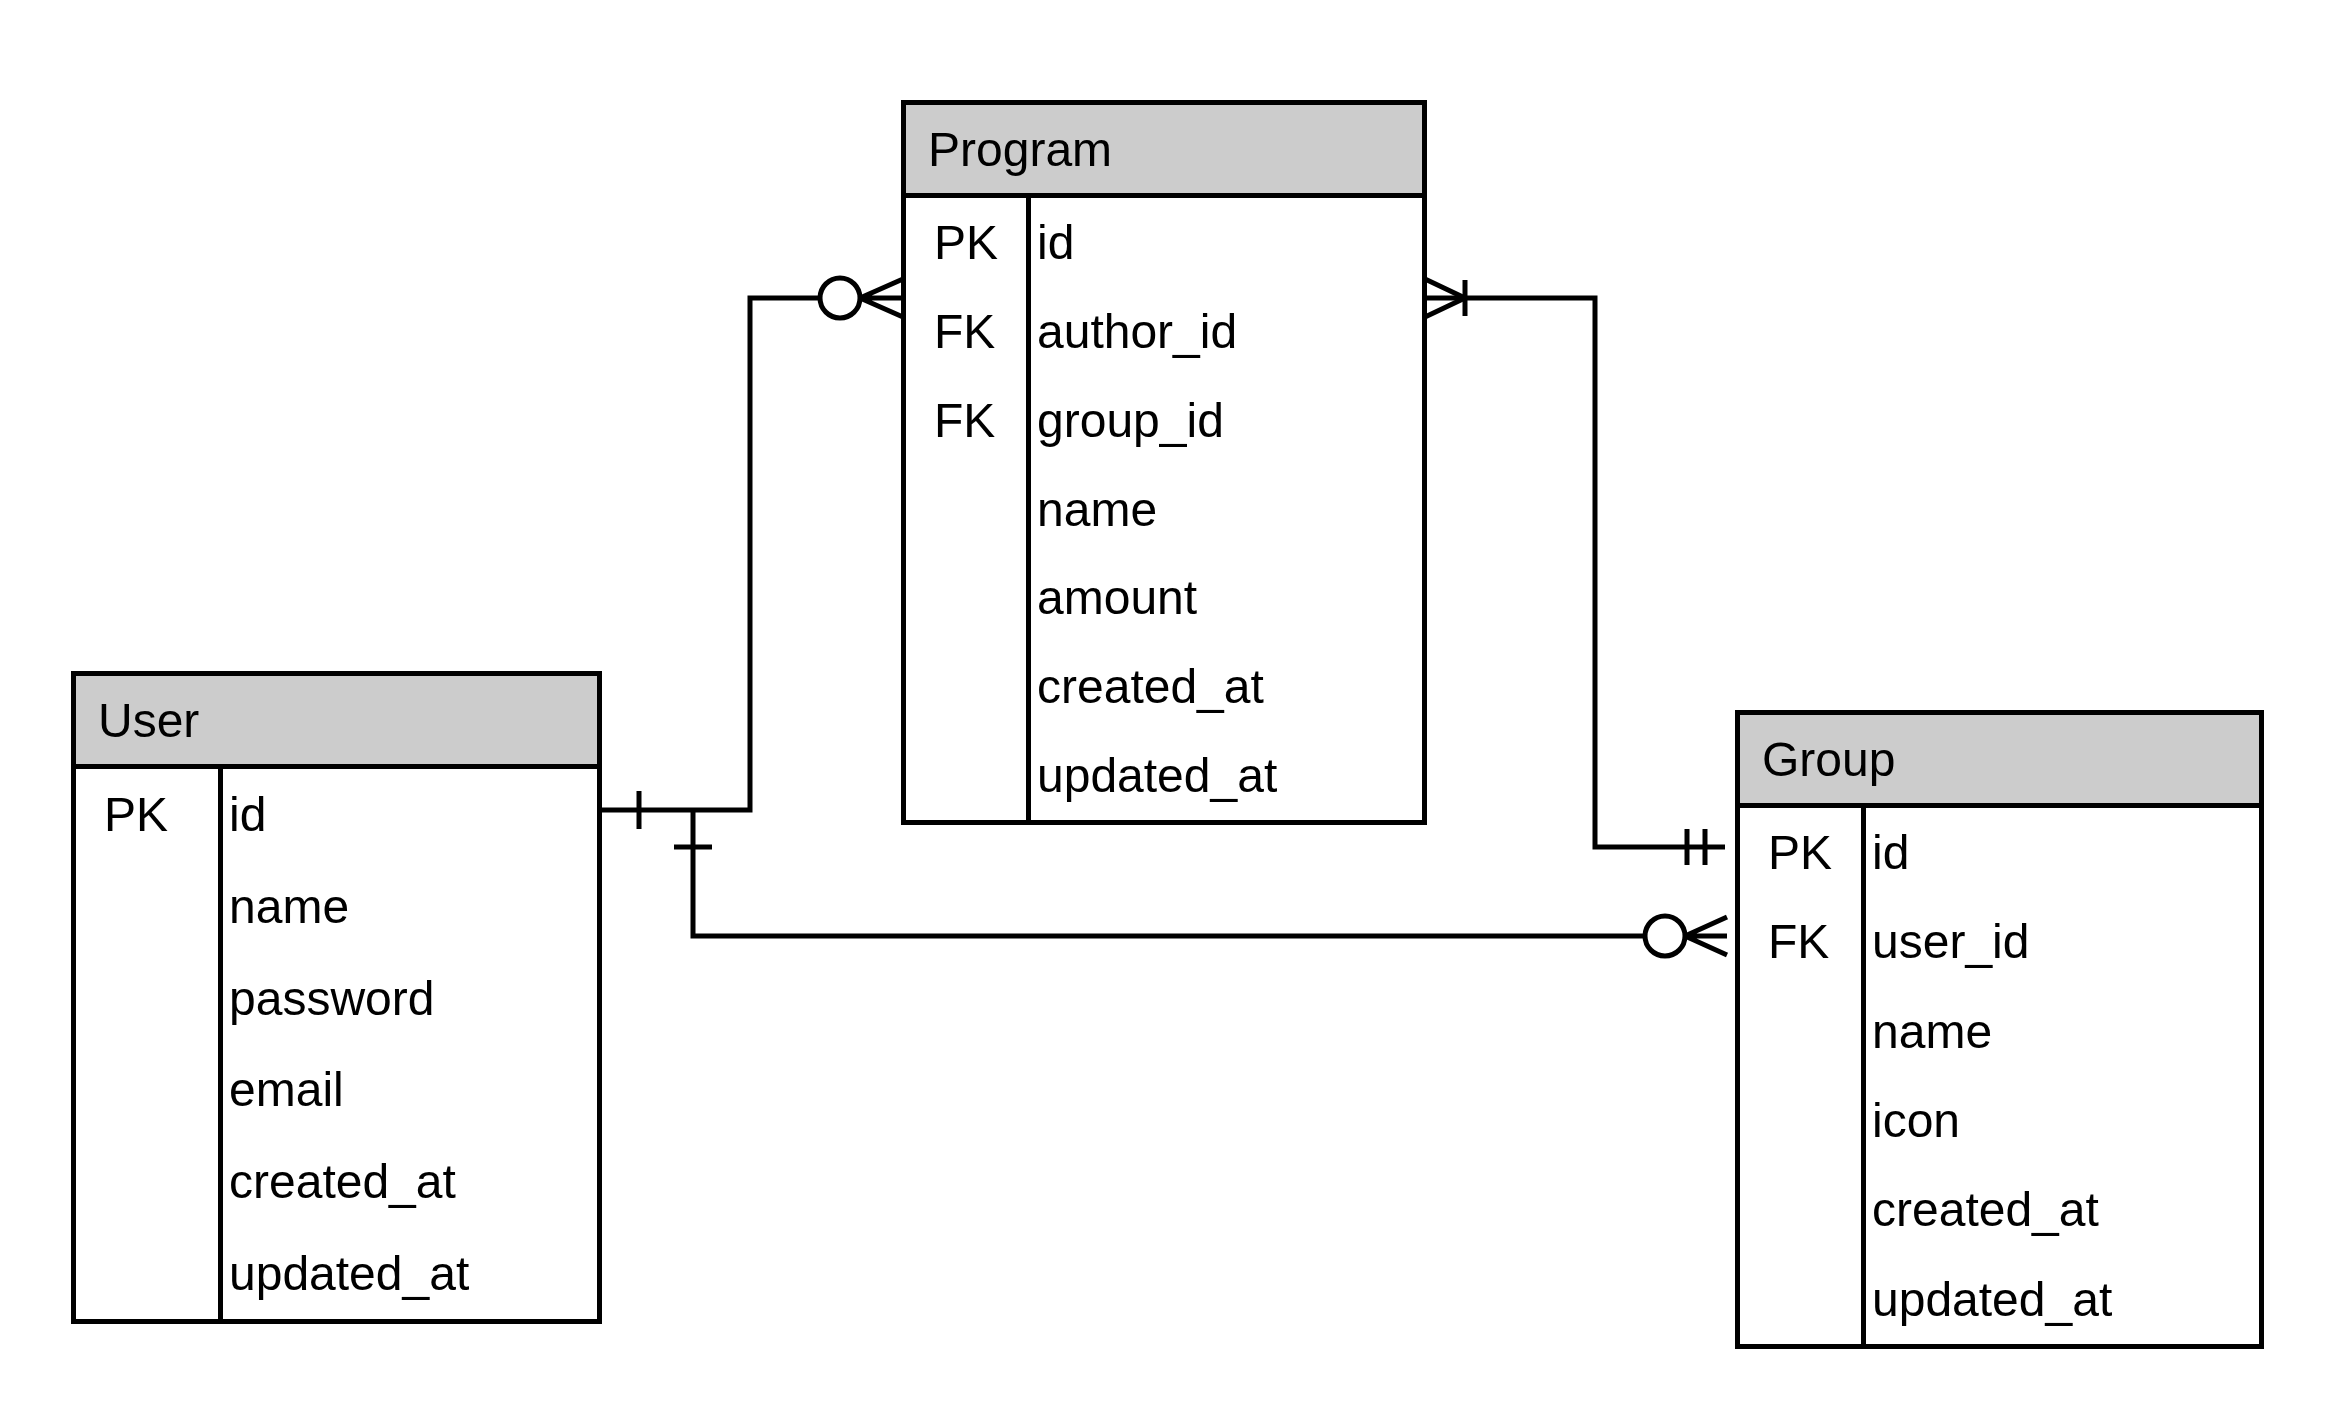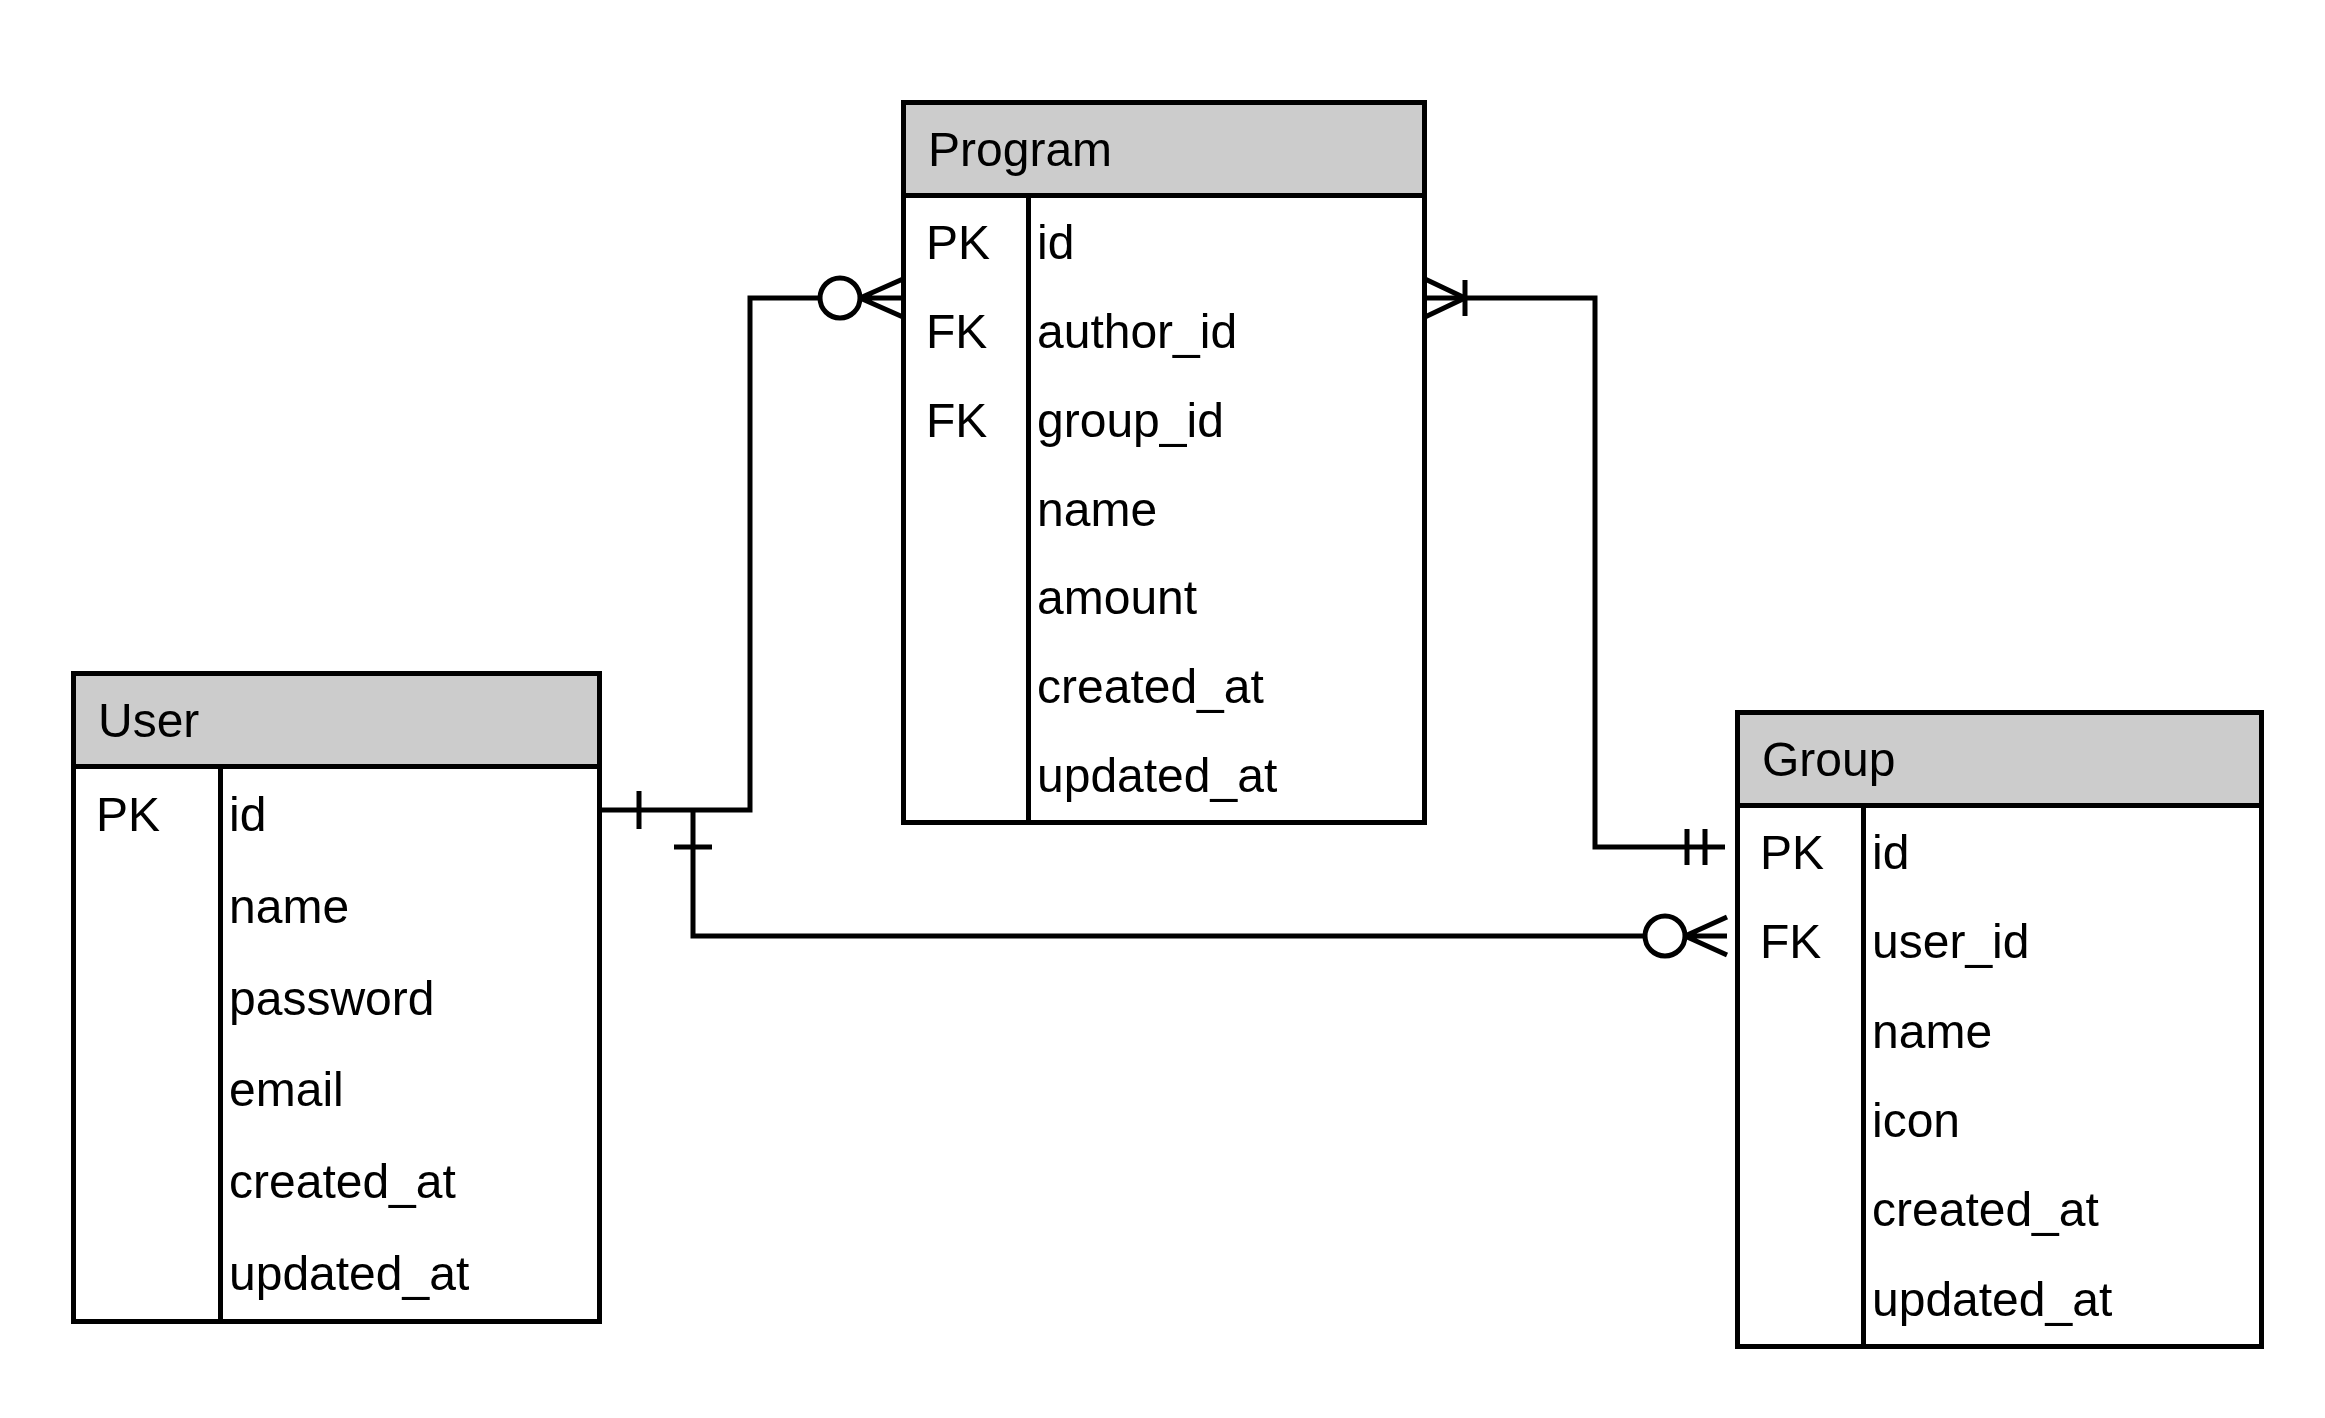--- a/index.html
+++ b/index.html
@@ -68,21 +68,21 @@
   #entity-user    .col-keys { width: 142px; }
   #entity-program .col-keys { width: 120px; }
   #entity-group   .col-keys { width: 121px; }
   .col-attrs {
     flex: 1 1 auto;
   }
   .cell {
     flex: 1 1 0;
     display: flex;
     align-items: center;
-    padding-left: 20px;
+    padding-left: 28px;
     font-size: 48px;
     white-space: nowrap;
   }
   .col-attrs .cell {
     padding-left: 6px;
   }
 </style>
 </head>
 <body>
 

